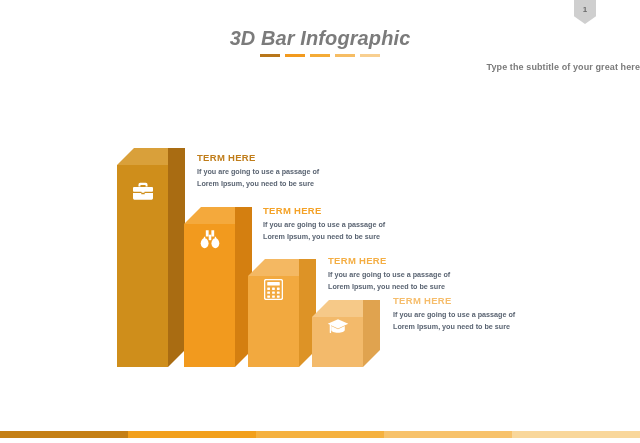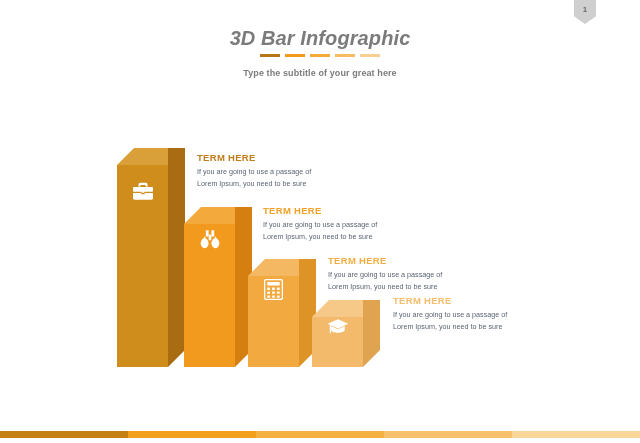--- a/index.html
+++ b/index.html
@@ -65,25 +65,26 @@
     display: flex;
     justify-content: center;
     gap: 5px;
   }
   .dash {
     width: 20px;
     height: 3px;
     border-radius: 0;
   }
   .subtitle {
-    margin-top: 11px;
+    margin-top: 5px;
     font-size: 9px;
     font-weight: bold;
     color: #7b7b7b;
     letter-spacing: 0.1px;
+    text-align: right;
   }
 
   
   .chart {
     position: absolute;
     left: 0;
     top: 0;
     width: 543px;
     height: 443px;
   }
@@ -126,21 +127,21 @@
   }
   .term-title {
     font-size: 9.5px;
     font-weight: bold;
     letter-spacing: 0.3px;
     line-height: 1.2;
   }
   .term-body {
     margin-top: 3px;
     font-size: 7.2px;
-    font-weight: normal;
+    font-weight: bold;
     color: #5a6472;
     line-height: 1.55;
   }
 
   
   .footer-strip {
     position: absolute;
     left: 0;
     bottom: 5px;
     width: 640px;

